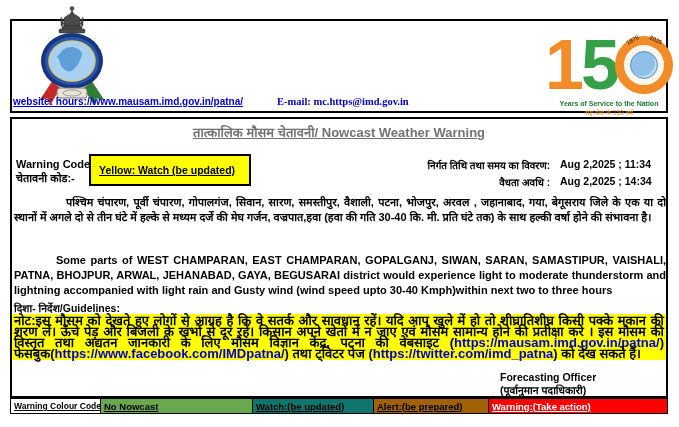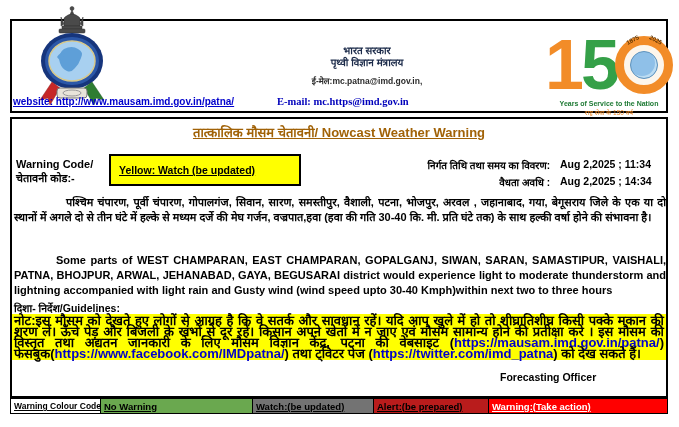--- a/index.html
+++ b/index.html
@@ -29,21 +29,21 @@
   .ring .yr { position:absolute; top:-8px; font-size:6px; font-weight:bold; color:#5c3200; }
   .ring .yl { left:2px; transform:rotate(-28deg); }
   .ring .yr2 { right:2px; transform:rotate(28deg); }
   .tag-en { font-size:7px; font-weight:bold; color:#1e7a34; margin-top:3px; }
   .tag-hi { font-size:6.5px; color:#e8821e; margin-top:1px; }
   
   .main-box { position:absolute; left:10px; top:117px; width:658px; height:281px; border:2px solid #000; background:#fff; }
   .doc-title { position:absolute; left:0; top:4px; width:100%; text-align:center;
                font-size:13px; font-weight:bold; text-decoration:underline; }
   .wc-label { position:absolute; left:4px; top:38px; font-size:11px; font-weight:bold; line-height:14px; }
-  .wc-box { position:absolute; left:97px; top:35px; width:192px; height:32px; border:2px solid #000;
+  .wc-box { position:absolute; left:77px; top:35px; width:162px; height:32px; border:2px solid #000;
             display:flex; align-items:center; padding-left:8px; }
   .wc-box span { font-size:10.5px; font-weight:bold; text-decoration:underline; }
   .issue-label { position:absolute; width:230px; text-align:right; font-size:10px; font-weight:bold; }
   .issue-value { position:absolute; left:548px; font-size:10.5px; font-weight:bold; }
   .para { position:absolute; left:2px; width:652px; font-size:11px; font-weight:bold; line-height:15px; text-align:justify; }
   .para-hi { top:76px; text-indent:52px; }
   .para-en { top:134px; text-indent:42px; }
   .guide-head { position:absolute; left:2px; top:182px; font-size:10.5px; font-weight:bold; }
   .note { position:absolute; left:0px; top:195px; width:654px; font-size:13px; font-weight:bold;
           line-height:11px; padding:1px 2px; text-align:justify; }
@@ -56,25 +56,20 @@
                padding-left:3px; font-weight:bold; font-size:9.5px; overflow:hidden; white-space:nowrap;text-decoration:underline; }
   .bar .cell:first-child { border-left-width:1px; background:#fff; font-size:8.5px; width:91px; }
   .c-no { width:152px; } .c-watch { width:121px; } .c-alert { width:115px; } .c-warn { width:179px; }
 </style>
 </head>
 <body>
 
 <div class="page">
 
   <div class="header-box">
-    <div class="gov-text">
-      <div class="l1">भारत सरकार</div>
-      <div class="l2">पृथ्वी विज्ञान मंत्रालय</div>
-      <div class="l3">ई-मेल:mc.patna@imd.gov.in,</div>
-    </div>
 
     <div class="logo150">
       <div class="row">
         <span class="d1">1</span>
           <span class="d5">5</span>
         <div class="ring">
           <span class="yr yl">1875</span>
           <span class="yr yr2">2025</span>
           <div class="globe"></div>
         </div>
@@ -98,25 +93,25 @@
     <ellipse cx="44" cy="56" rx="27" ry="24" fill="#2b57a8"></ellipse>
     <ellipse cx="44" cy="56" rx="23" ry="20" fill="#a8d0f0" stroke="#d8c98a" stroke-width="1.5"></ellipse>
     <path d="M36 44 q8 -4 14 0 q6 3 3 9 q-2 6 -6 10 q-4 5 -8 3 q-5 -2 -7 -8 q-2 -6 0 -9 q1 -3 4 -5z" fill="#5e9fd8"></path>
     <path d="M29 52 q4 -6 8 -4 l-2 6 q-3 3 -6 -2z" fill="#5e9fd8"></path>
     <path d="M24 77 L12 95 L20 93 L22 100 L32 83 Z" fill="#c62828" stroke="#8e1c1c" stroke-width="0.5"></path>
     <path d="M64 77 L76 95 L68 93 L66 100 L56 83 Z" fill="#2e7d32" stroke="#1c5522" stroke-width="0.5"></path>
     <rect x="29" y="83" width="30" height="10" rx="3" fill="#e8e4da" stroke="#777"></rect>
     <ellipse cx="44" cy="88" rx="9" ry="3" fill="none" stroke="#999"></ellipse>
   </svg>
 
-  <a class="website-link">website: http://www.mausam.imd.gov.in/patna/</a>
+  <a class="website-link">website: hours://www.mausam.imd.gov.in/patna/</a>
   <a class="email-link">E-mail: mc.https@imd.gov.in</a>
 
   <div class="main-box">
-    <div class="doc-title" style="color: #a16207;">तात्कालिक मौसम चेतावनी/ Nowcast Weather Warning</div>
+    <div class="doc-title" style="color: #737373;">तात्कालिक मौसम चेतावनी/ Nowcast Weather Warning</div>
 
     <div class="wc-label">
       <div>Warning Code/</div>
       <div>चेतावनी कोड:-</div>
     </div>
     <div class="wc-box" style="background-color: rgb(255, 255, 0);">
       <span>Yellow: Watch (be updated)</span>
     </div>
 
     <div class="issue-label" style="left:308px; top:39px;">निर्गत तिथि तथा समय का विवरण:</div>
@@ -125,24 +120,25 @@
     <div class="issue-value" style="top:56px;">Aug 2,2025 ; 14:34</div>
 
     <div class="para para-hi">पश्चिम चंपारण, पूर्वी चंपारण, गोपालगंज, सिवान, सारण, समस्तीपुर, वैशाली, पटना, भोजपुर, अरवल , जहानाबाद, गया, बेगूसराय जिले के एक या दो स्थानों में अगले दो से तीन घंटे में हल्के से मध्यम दर्जे की मेघ गर्जन, वज्रपात,हवा (हवा की गति 30-40 कि. मी. प्रति घंटे तक) के साथ हल्की वर्षा होने की संभावना है।</div>
     <div class="para para-en">Some parts of WEST CHAMPARAN, EAST CHAMPARAN, GOPALGANJ, SIWAN, SARAN, SAMASTIPUR, VAISHALI, PATNA, BHOJPUR, ARWAL, JEHANABAD, GAYA, BEGUSARAI  district would experience light to moderate thunderstorm and lightning accompanied with light rain and Gusty wind (wind speed upto 30-40 Kmph)within next two to three hours</div>
 
     <div class="guide-head">दिशा- निर्देश/Guidelines:</div>
     <div class="note" style="background-color: rgb(255, 255, 0);"><span>नोट:इस मौसम को देखते हुए लोगों से आग्रह है कि वे सतर्क और सावधान रहें। यदि आप खुले में हो तो शीघ्रातिशीघ्र किसी पक्के मकान की शरण लें। ऊँचे पेड़ और बिजली के खंभों से दूर रहें। किसान अपने खेतों में न जाए एवं मौसम सामान्य होने की प्रतीक्षा करे । इस मौसम की विस्तृत तथा अद्यतन जानकारी के लिए मौसम विज्ञान केंद्र, पटना की वेबसाइट (</span><a class="url">https://mausam.imd.gov.in/patna/</a><span>) फेसबुक(</span><a class="url">https://www.facebook.com/IMDpatna/</a><span>) तथा ट्विटर पेज (</span><a class="url">https://twitter.com/imd_patna</a><span>) को देख सकते हैं।</span></div>
 
     <div class="sign">
       <div>Forecasting Officer</div>
+      <div>(पूर्वानुमान पदाधिकारी)</div>
     </div>
   </div>
 
   <div class="bar">
     <div class="cell">Warning Colour Code</div>
-    <div class="cell c-no" style="background-color: rgb(106, 168, 79); color: rgb(0, 0, 0);">No Warning</div>
-    <div class="cell c-watch" style="background-color: #737373; color: rgb(0, 0, 0);">Watch:(be updated)</div>
-    <div class="cell c-alert" style="background-color: #b91c1c; color: rgb(0, 0, 0);">Alert:(be prepared)</div>
+    <div class="cell c-no" style="background-color: rgb(106, 168, 79); color: rgb(0, 0, 0);">No Nowcast</div>
+    <div class="cell c-watch" style="background-color: #0f766e; color: rgb(0, 0, 0);">Watch:(be updated)</div>
+    <div class="cell c-alert" style="background-color: #a16207; color: rgb(0, 0, 0);">Alert:(be prepared)</div>
     <div class="cell c-warn" style="background-color: rgb(255, 0, 0); color: rgb(255, 255, 255);">Warning:(Take action)</div>
   </div>
 
 </div>
 
 </body></html>

